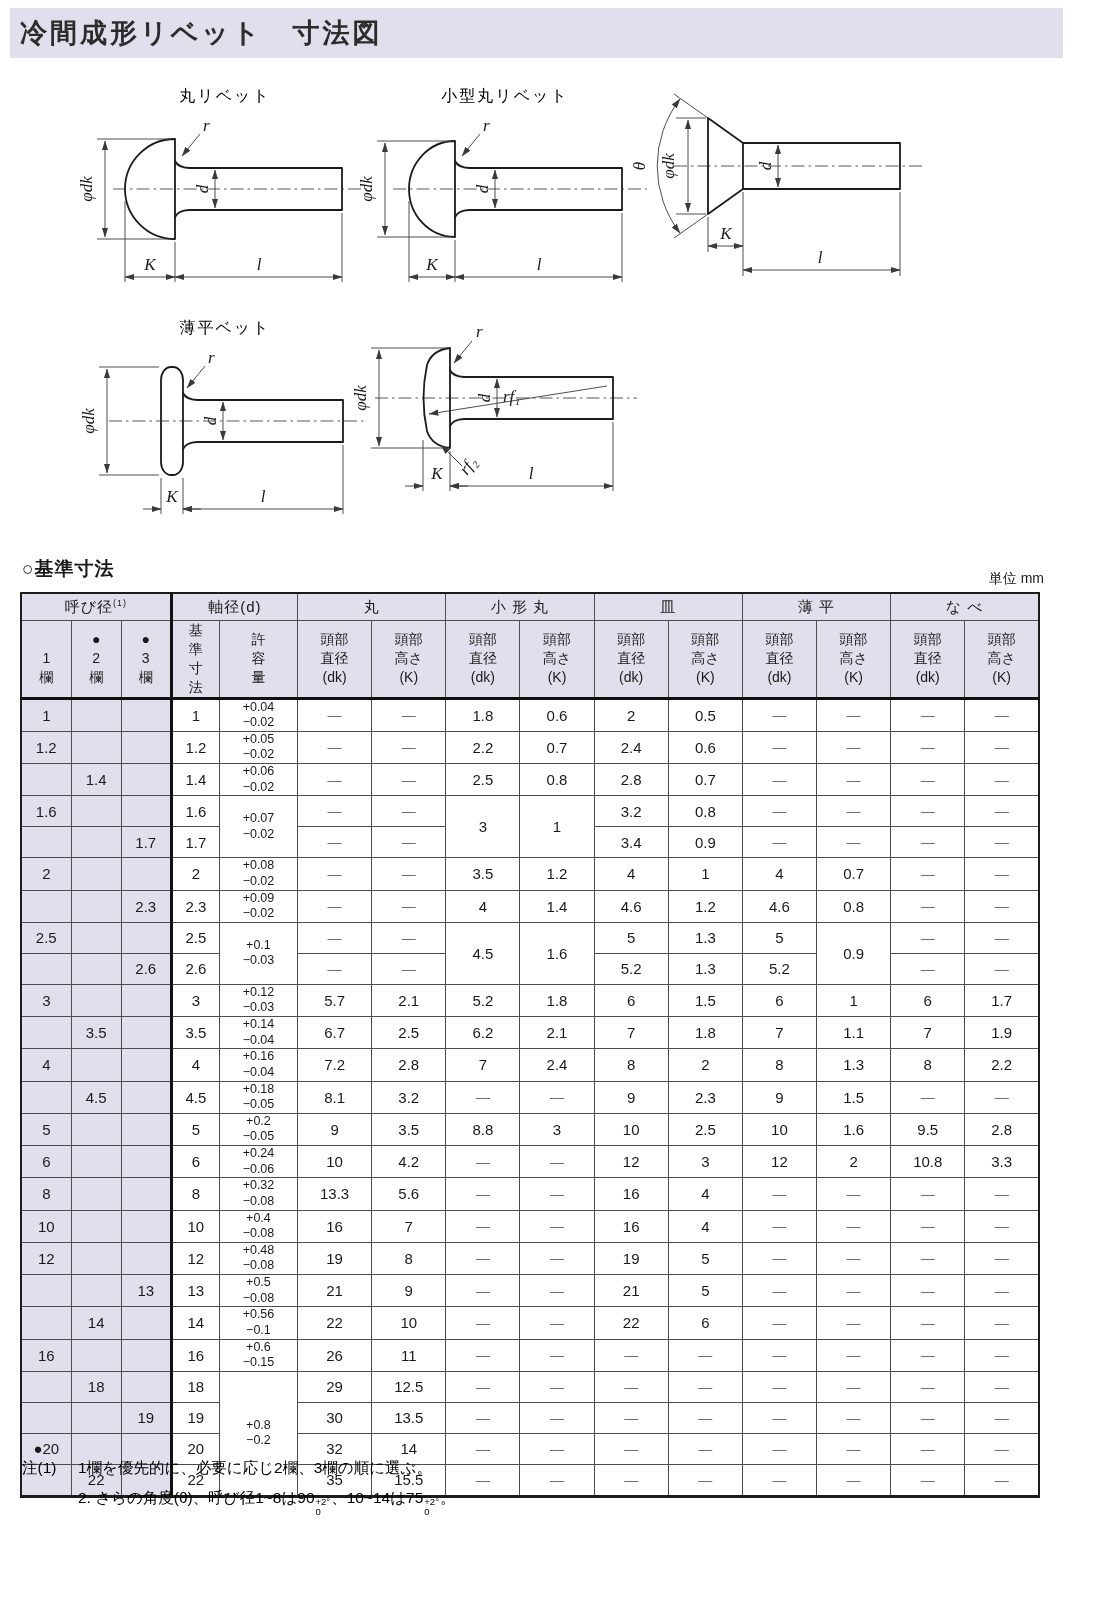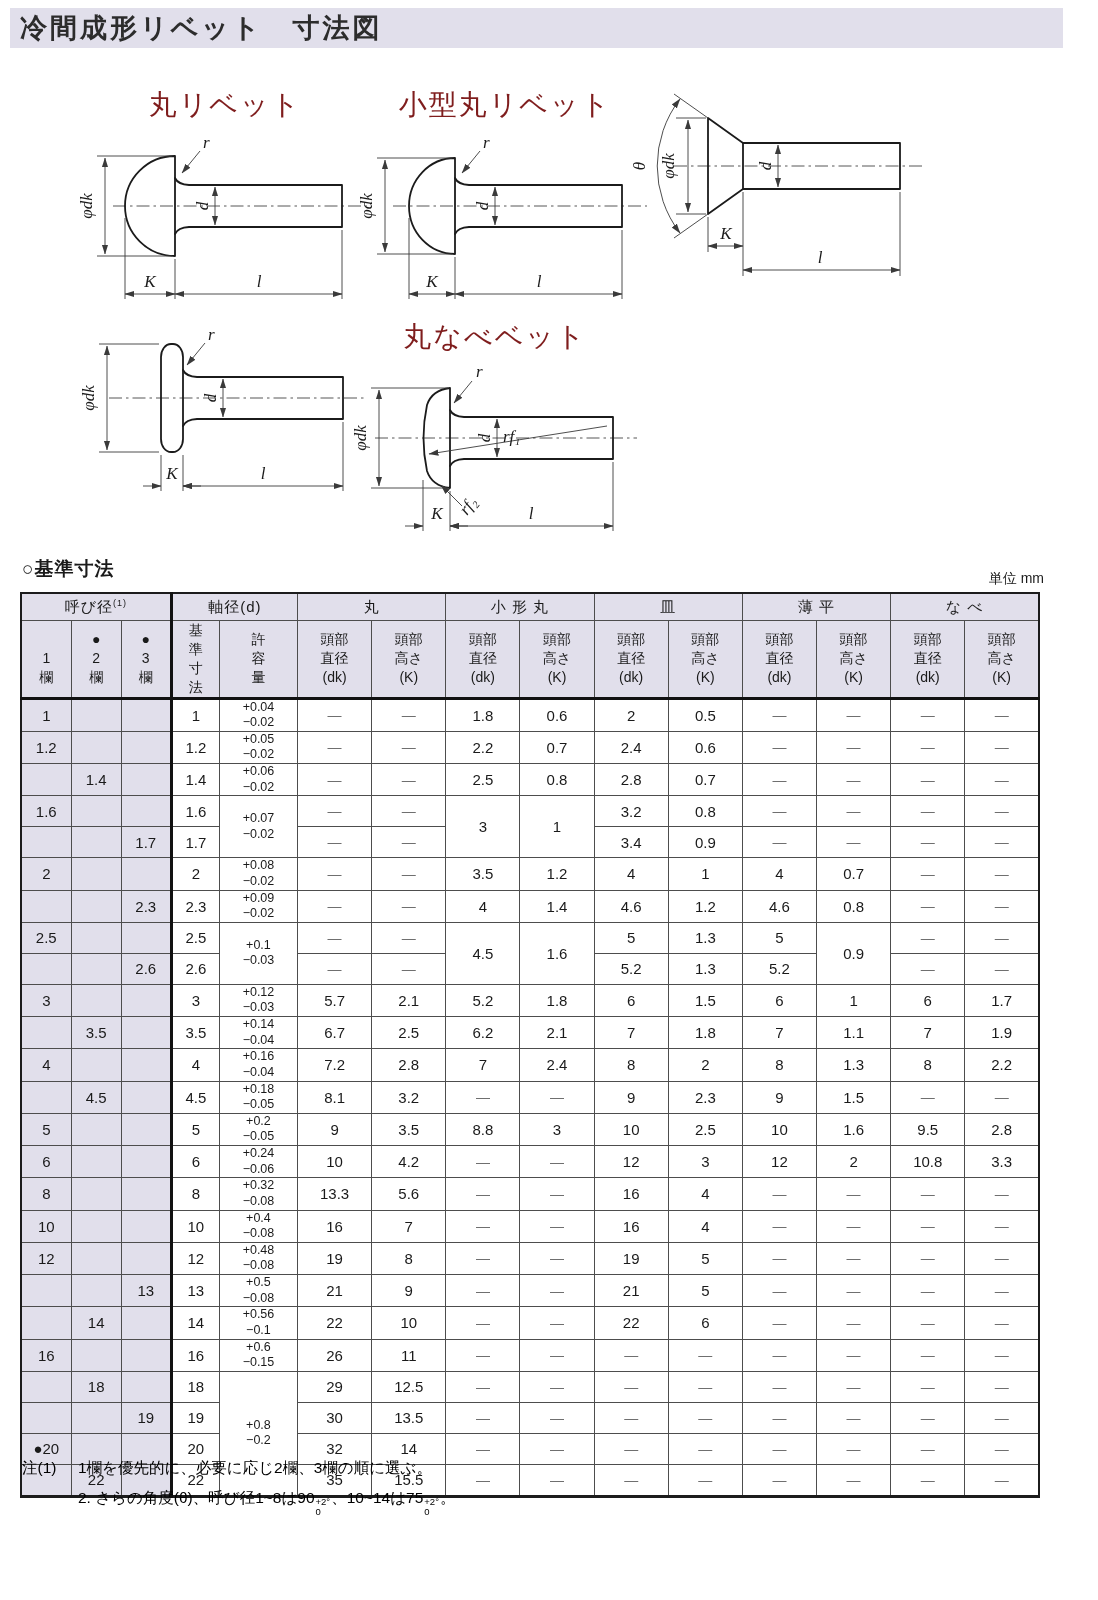--- a/index.html
+++ b/index.html
@@ -3,27 +3,27 @@
 <meta charset="utf-8">
 <style>
   html,body{margin:0;padding:0;}
   body{
     width:1098px;height:1600px;position:relative;background:#ffffff;
     font-family:"Liberation Sans","DejaVu Sans",sans-serif;color:#1a1a1a;
     -webkit-font-smoothing:antialiased;
   }
   
   .title-bar{
-    position:absolute;left:10px;top:8px;width:1053px;height:40px;
+    position:absolute;left:10px;top:8px;width:1053px;height:50px;
     background:#e1dfeb;display:flex;align-items:center;box-sizing:border-box;padding-left:10px;
   }
   .title-bar h1{margin:0;font-size:27px;font-weight:bold;letter-spacing:3px;color:#2c2c2c;}
   
   figure.fig{position:absolute;width:300px;margin:0;text-align:center;}
-  figure.fig figcaption{font-size:28px;letter-spacing:2px;color:#7f1d1d;margin-bottom:2px;}
+  figure.fig figcaption{font-size:16px;letter-spacing:2px;color:#000000;margin-bottom:2px;}
   .fig svg{display:block;}
   .ol{fill:none;stroke:#1b1b1b;stroke-width:1.8;stroke-linejoin:round;stroke-linecap:round;}
   .cl{stroke:#444;stroke-width:0.9;stroke-dasharray:13 4 2.5 4;fill:none;}
   .dl{stroke:#3a3a3a;stroke-width:0.9;fill:none;}
   .dt{font-family:"Liberation Serif","DejaVu Serif",serif;font-style:italic;font-size:17px;fill:#1b1b1b;}
   
   .section-head{position:absolute;left:22px;top:556px;font-size:19px;font-weight:bold;letter-spacing:1px;}
   .unit-label{position:absolute;right:54px;top:570px;font-size:14px;}
   
   table.dim{
@@ -138,20 +138,21 @@
     </g>
     <text class="dt" transform="translate(15,80) rotate(-90)" text-anchor="middle">θ</text>
     <text class="dt" transform="translate(44,80) rotate(-90)" text-anchor="middle">φdk</text>
     <text class="dt" transform="translate(141,80) rotate(-90)" text-anchor="middle">d</text>
     <text class="dt" x="96" y="153" text-anchor="middle">K</text>
     <text class="dt" x="190" y="177" text-anchor="middle">l</text>
   </svg>
 </figure>
 
 <figure class="fig" style="left:75px;top:318px">
+  <figcaption>薄平ベット</figcaption>
   <svg width="300" height="200" viewBox="0 0 300 200">
     <line class="cl" x1="34" y1="80" x2="292" y2="80"></line>
     <rect class="ol" x="86" y="26" width="22" height="108" rx="10" ry="13"></rect>
     <path class="ol" d="M108,52 Q111,58.5 122,59 L268,59 L268,101 L122,101 Q111,101.5 108,108"></path>
     <g>
       <line class="dl" x1="84" y1="26" x2="24" y2="26"></line>
         <line class="dl" x1="84" y1="134" x2="24" y2="134"></line>
       <line class="dl" x1="32" y1="28" x2="32" y2="132" marker-start="url(#arr)" marker-end="url(#arr)"></line>
       <line class="dl" x1="130" y1="25" x2="112" y2="47" marker-end="url(#arr)"></line>
       <line class="dl" x1="148" y1="61" x2="148" y2="99" marker-start="url(#arr)" marker-end="url(#arr)"></line>
@@ -164,21 +165,20 @@
     </g>
     <text class="dt" transform="translate(19,80) rotate(-90)" text-anchor="middle">φdk</text>
     <text class="dt" x="133" y="22">r</text>
     <text class="dt" transform="translate(141,80) rotate(-90)" text-anchor="middle">d</text>
     <text class="dt" x="97" y="161" text-anchor="middle">K</text>
     <text class="dt" x="188" y="161" text-anchor="middle">l</text>
   </svg>
 </figure>
 
 <figure class="fig" style="left:345px;top:318px">
-  <figcaption>丸なべベット</figcaption>
   <svg width="300" height="200" viewBox="0 0 300 200">
     <line class="cl" x1="30" y1="80" x2="292" y2="80"></line>
     <path class="ol" d="M105,30 Q87,32 82,47 Q75,80 82,113 Q87,128 105,130 Z"></path>
     <path class="ol" d="M105,52 Q108,58.5 119,59 L268,59 L268,101 L119,101 Q108,101.5 105,108"></path>
     <g>
       <line class="dl" x1="103" y1="30" x2="26" y2="30"></line>
         <line class="dl" x1="103" y1="130" x2="26" y2="130"></line>
       <line class="dl" x1="34" y1="32" x2="34" y2="128" marker-start="url(#arr)" marker-end="url(#arr)"></line>
       <line class="dl" x1="127" y1="23" x2="109" y2="45" marker-end="url(#arr)"></line>
       <line class="dl" x1="152" y1="61" x2="152" y2="99" marker-start="url(#arr)" marker-end="url(#arr)"></line>

